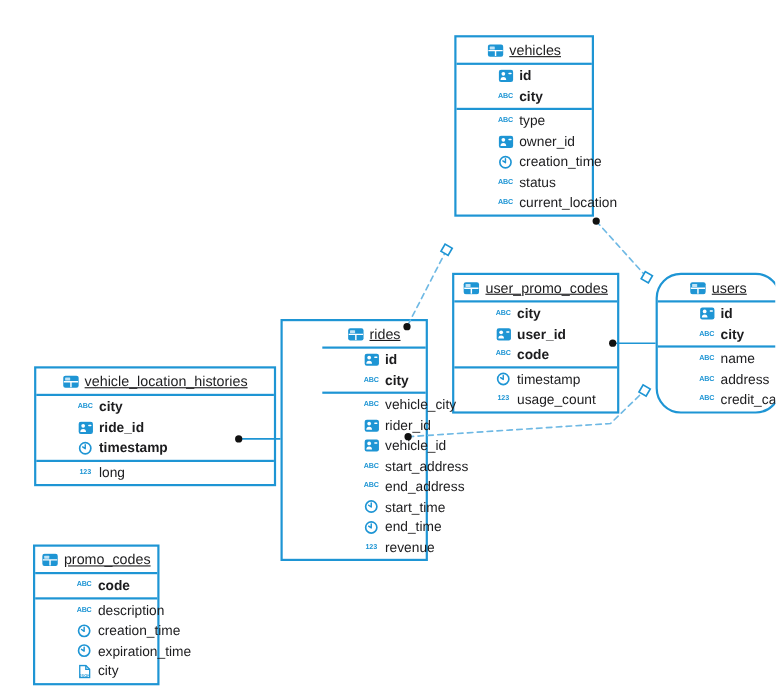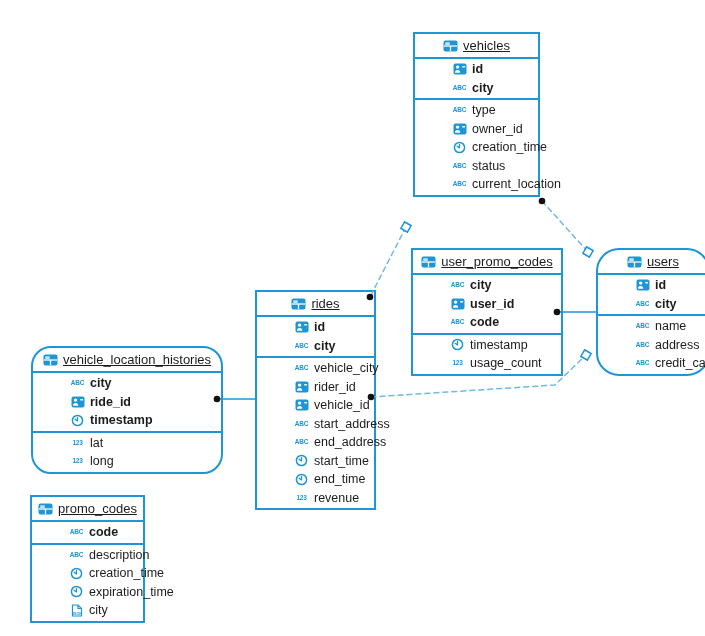--- a/index.html
+++ b/index.html
@@ -233,21 +233,21 @@
           <span>address</span>
         </div>
         <div class="row">
           <span class="f-icon">
             <span class="tinytype">ABC</span>
           </span>
           <span>credit_card</span>
         </div>
       </div>
     </div>
-    <div class="table" style="left: 255px; top: 290px; width: 121px;">
+    <div class="table" style="left: 255px; top: 290px; width: 134px; padding-left: 36px;">
       <div class="t-header">
         <span class="h-icon">
           <svg width="15" height="12" viewBox="0 0 15 12">
             <rect x="0.5" y="0.5" width="14" height="11" rx="2" fill="var(--accent)"></rect>
             <rect x="2.2" y="2.2" width="4.6" height="2.8" rx="0.5" fill="#BFE2F5"></rect>
             <line x1="1" y1="6" x2="14" y2="6" stroke="#fff" stroke-width="1.3"></line>
             <line x1="7.5" y1="6" x2="7.5" y2="11" stroke="#fff" stroke-width="1.3"></line>
           </svg>
         </span>
         <span>rides</span>
@@ -331,21 +331,21 @@
           <span>end_time</span>
         </div>
         <div class="row">
           <span class="f-icon">
             <span class="tinytype">123</span>
           </span>
           <span>revenue</span>
         </div>
       </div>
     </div>
-    <div class="table" style="left: 31px; top: 346px; width: 192px; border-radius: 20px;">
+    <div class="table" style="left: 31px; top: 333px; width: 220px;">
       <div class="t-header">
         <span class="h-icon">
           <svg width="15" height="12" viewBox="0 0 15 12">
             <rect x="0.5" y="0.5" width="14" height="11" rx="2" fill="var(--accent)"></rect>
             <rect x="2.2" y="2.2" width="4.6" height="2.8" rx="0.5" fill="#BFE2F5"></rect>
             <line x1="1" y1="6" x2="14" y2="6" stroke="#fff" stroke-width="1.3"></line>
             <line x1="7.5" y1="6" x2="7.5" y2="11" stroke="#fff" stroke-width="1.3"></line>
           </svg>
         </span>
         <span>vehicle_location_histories</span>
@@ -372,26 +372,20 @@
           <span class="f-icon">
             <svg width="13" height="13" viewBox="0 0 13 13">
               <circle cx="6.5" cy="6.5" r="5.1" fill="none" stroke="var(--accent)" stroke-width="1.5"></circle>
               <path d="M6.5 6.9 L6.5 3.3 M6.5 6.9 L4.1 5.3" stroke="var(--accent)" stroke-width="1.3" stroke-linecap="round" fill="none"></path>
             </svg>
           </span>
           <span>timestamp</span>
         </div>
       </div>
       <div class="sect fields">
-        <div class="row">
-          <span class="f-icon">
-            <span class="tinytype">123</span>
-          </span>
-          <span>lat</span>
-        </div>
         <div class="row">
           <span class="f-icon">
             <span class="tinytype">123</span>
           </span>
           <span>long</span>
         </div>
       </div>
     </div>
     <div class="table" style="left: 30px; top: 495px; width: 115px;">
       <div class="t-header">

